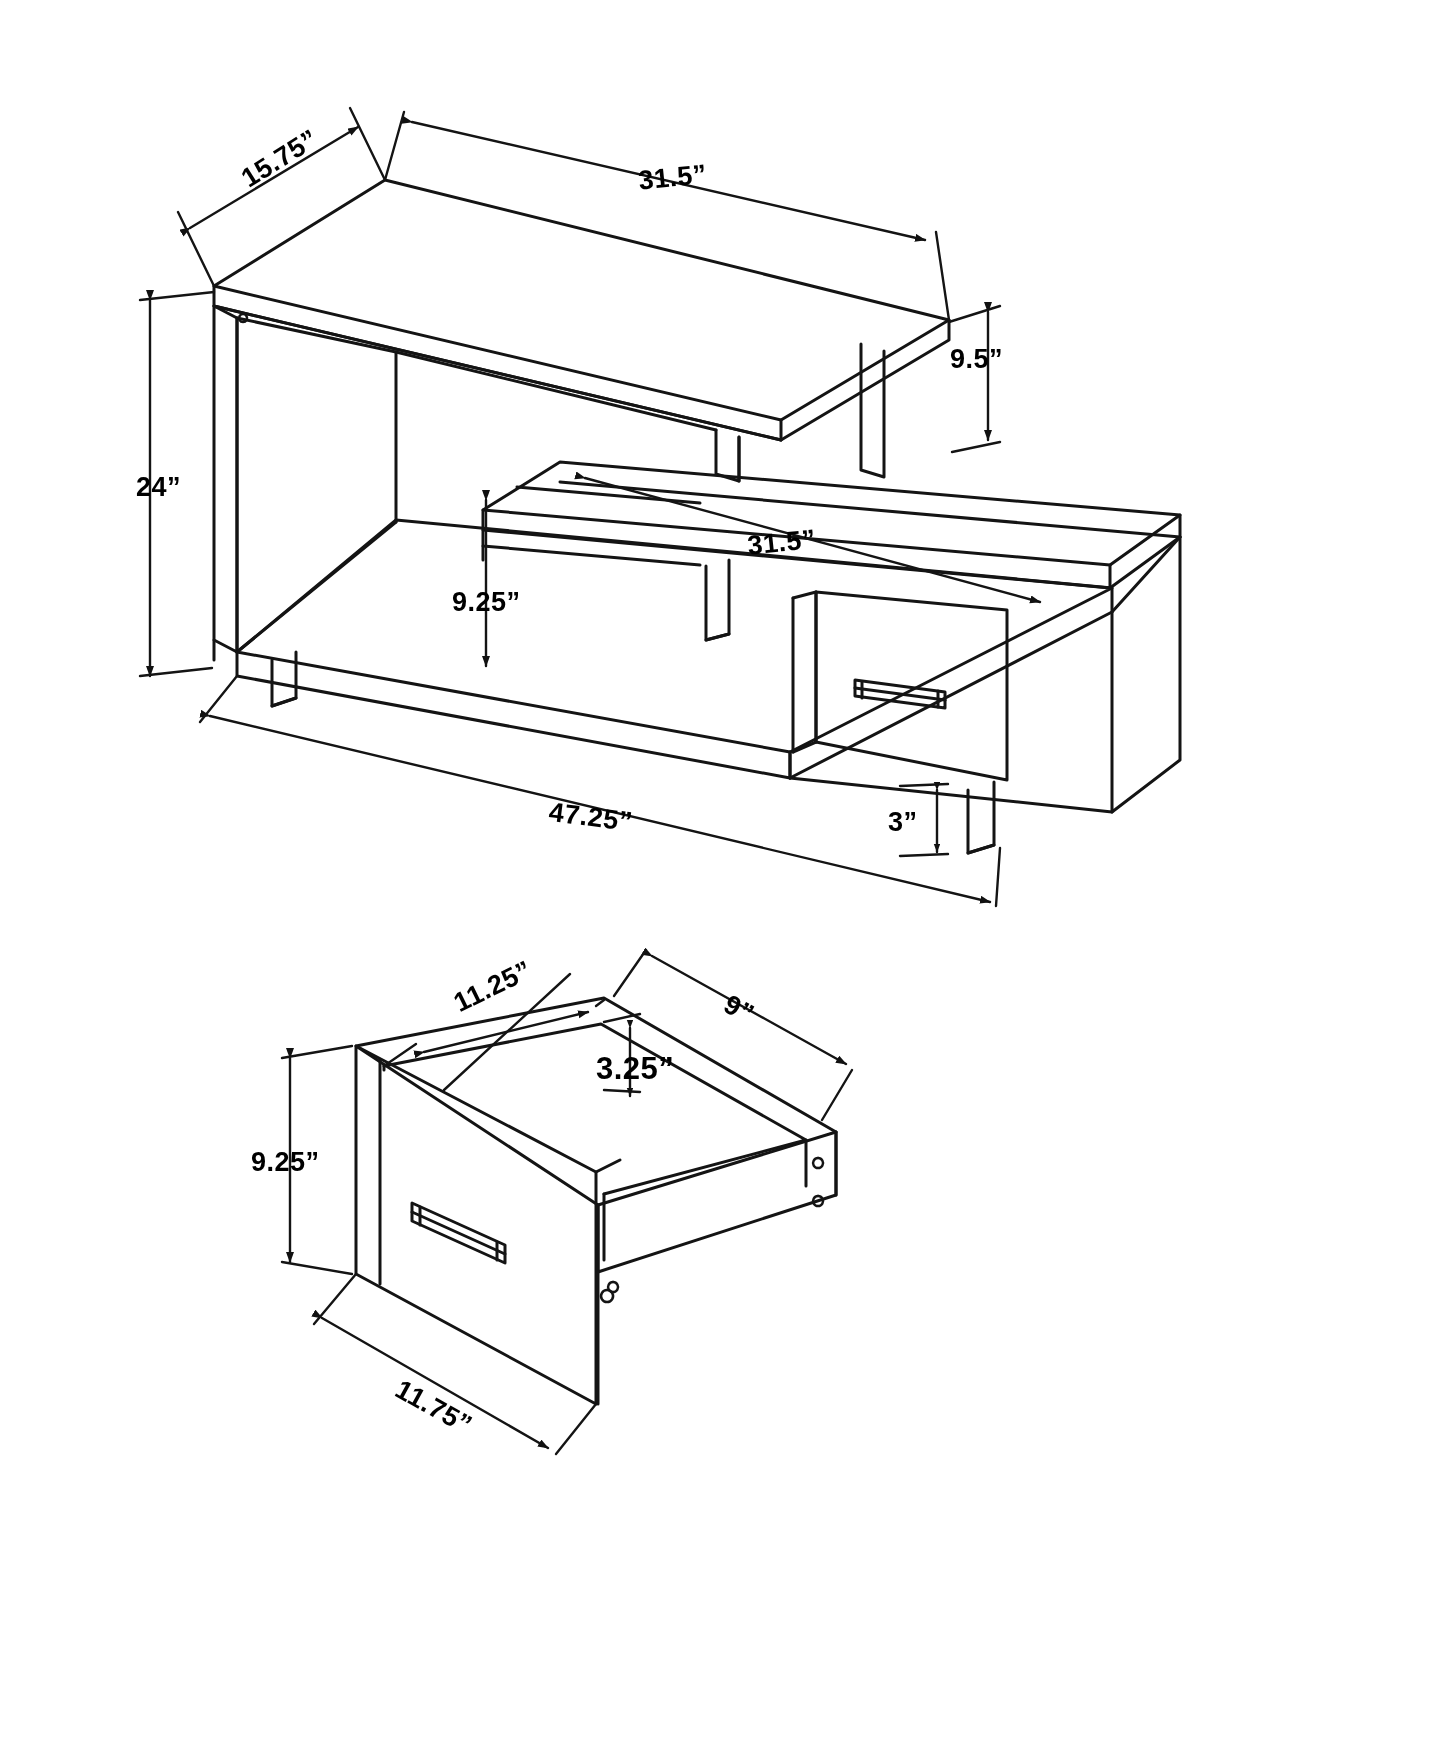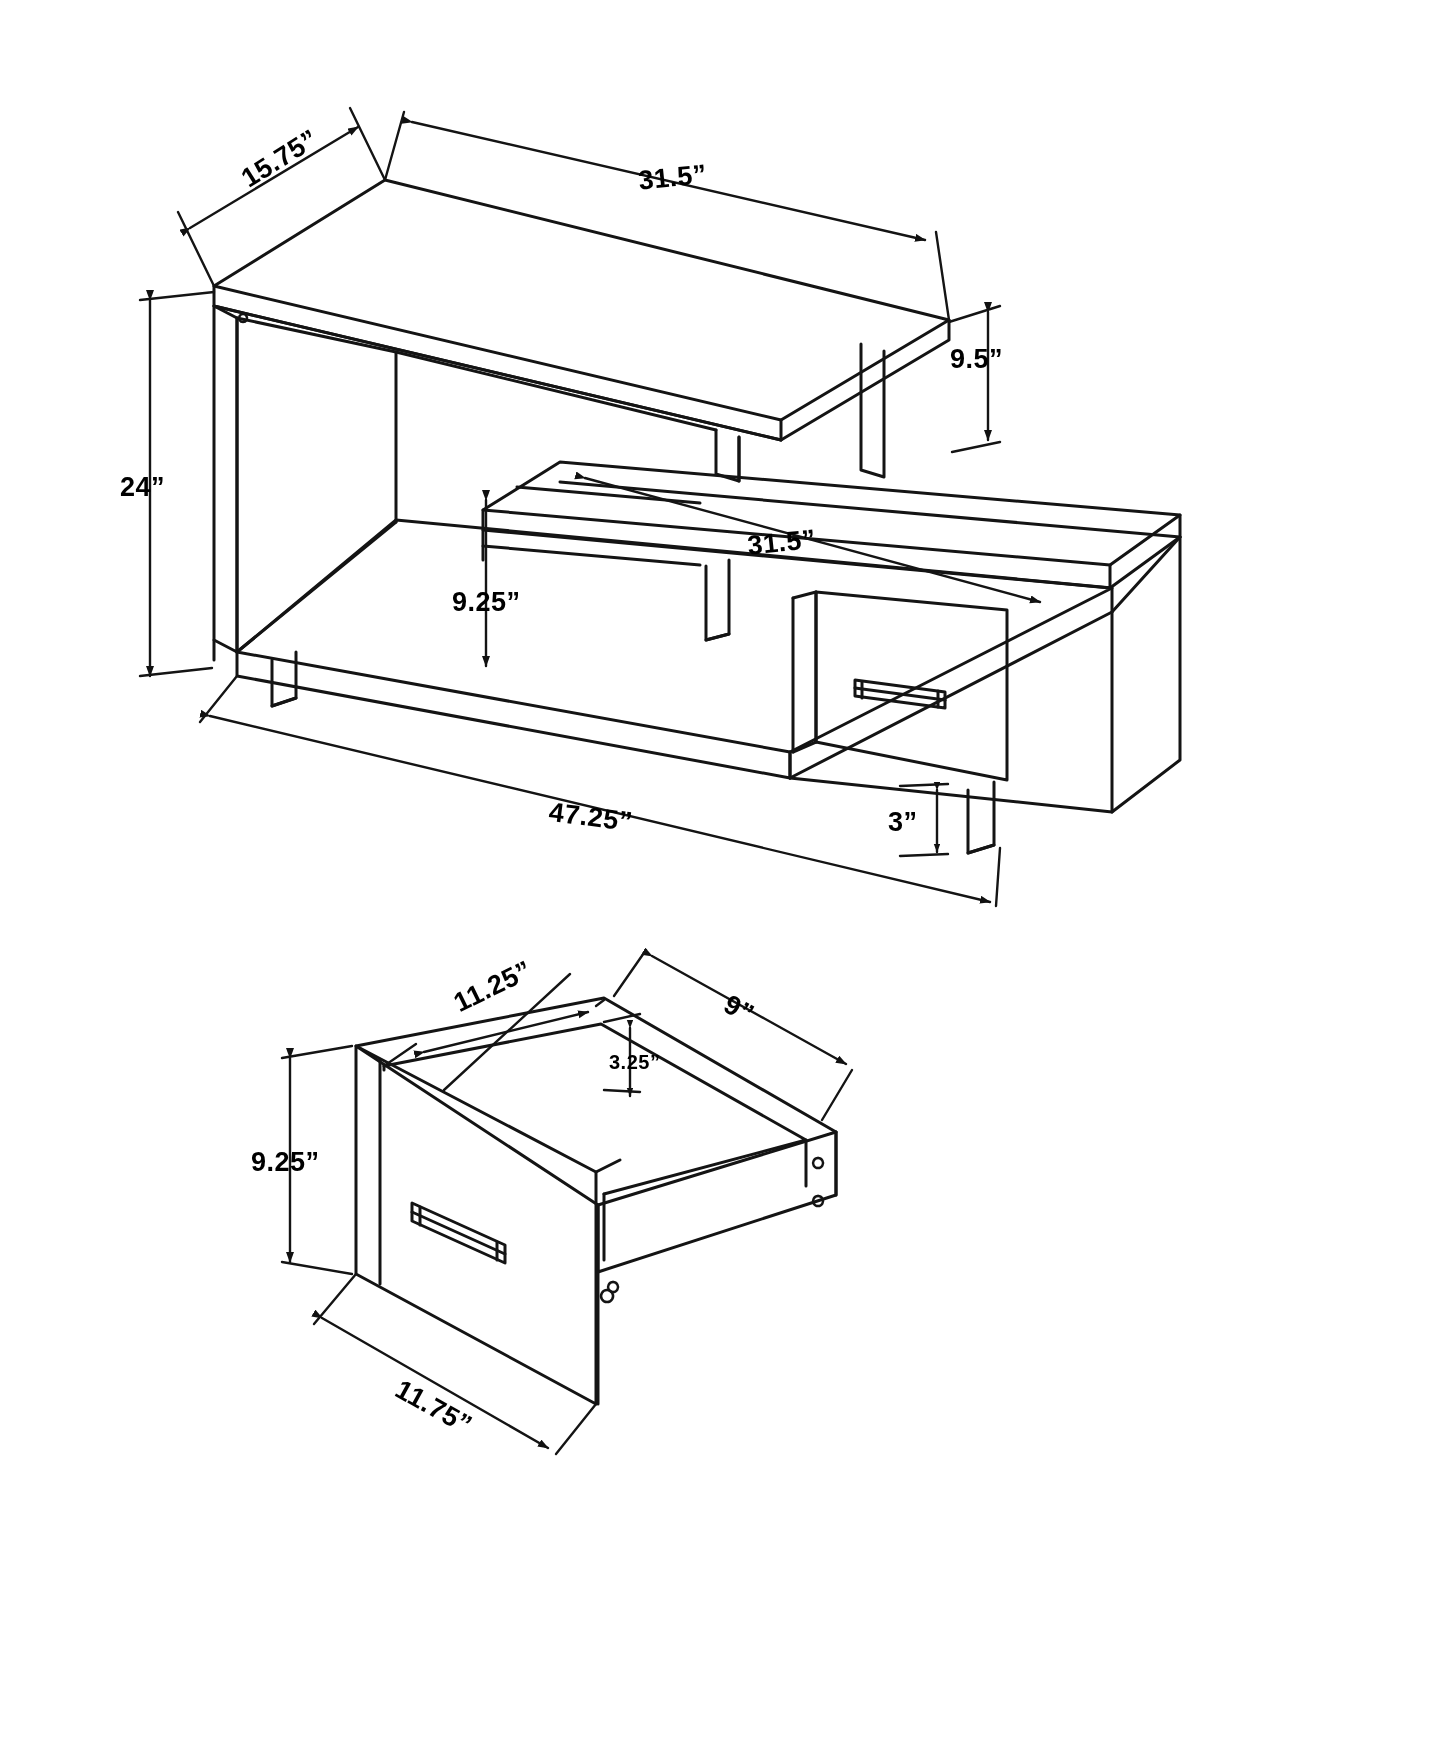--- a/index.html
+++ b/index.html
@@ -32,22 +32,21 @@
   .dim-label {
     position: absolute;
     font-family: "Liberation Sans", sans-serif;
     font-size: 27px;
     font-weight: 700;
     color: #000000;
     white-space: nowrap;
     letter-spacing: 0.5px;
   }
   .dim-label.small {
-    font-size: 20px;
-    margin-left: 13px;
+    font-size: 31px;
   }
 </style>
 </head>
 <body>
 
 <div id="diagram-root">
 
   <svg class="drawing" viewBox="0 0 1445 1754" xmlns="http://www.w3.org/2000/svg">
     <defs>
       <marker id="ah" markerWidth="12" markerHeight="12" refX="10" refY="4" orient="auto" markerUnits="userSpaceOnUse">
@@ -234,21 +233,21 @@
         <path d="M356,1274 L314,1324"></path>
         <path d="M596,1404 L556,1454"></path>
       </g>
     </g>
   </svg>
 
   <div class="dim-label" style="left:236px; top:168px; transform:rotate(-32deg); transform-origin:left top;">15.75”</div>
 
   <div class="dim-label" style="left:637px; top:166px; transform:rotate(-6deg); transform-origin:left top;">31.5”</div>
 
-  <div class="dim-label" style="left:120px; top:472px;">24”</div>
+  <div class="dim-label" style="left:136px; top:472px;">24”</div>
 
   <div class="dim-label" style="left:950px; top:344px;">9.5”</div>
 
   <div class="dim-label" style="left:452px; top:587px;">9.25”</div>
 
   <div class="dim-label" style="left:746px; top:531px; transform:rotate(-6deg); transform-origin:left top;">31.5”</div>
 
   <div class="dim-label" style="left:551px; top:797px; transform:rotate(7deg); transform-origin:left top;">47.25”</div>
 
   <div class="dim-label" style="left:888px; top:807px;">3”</div>

